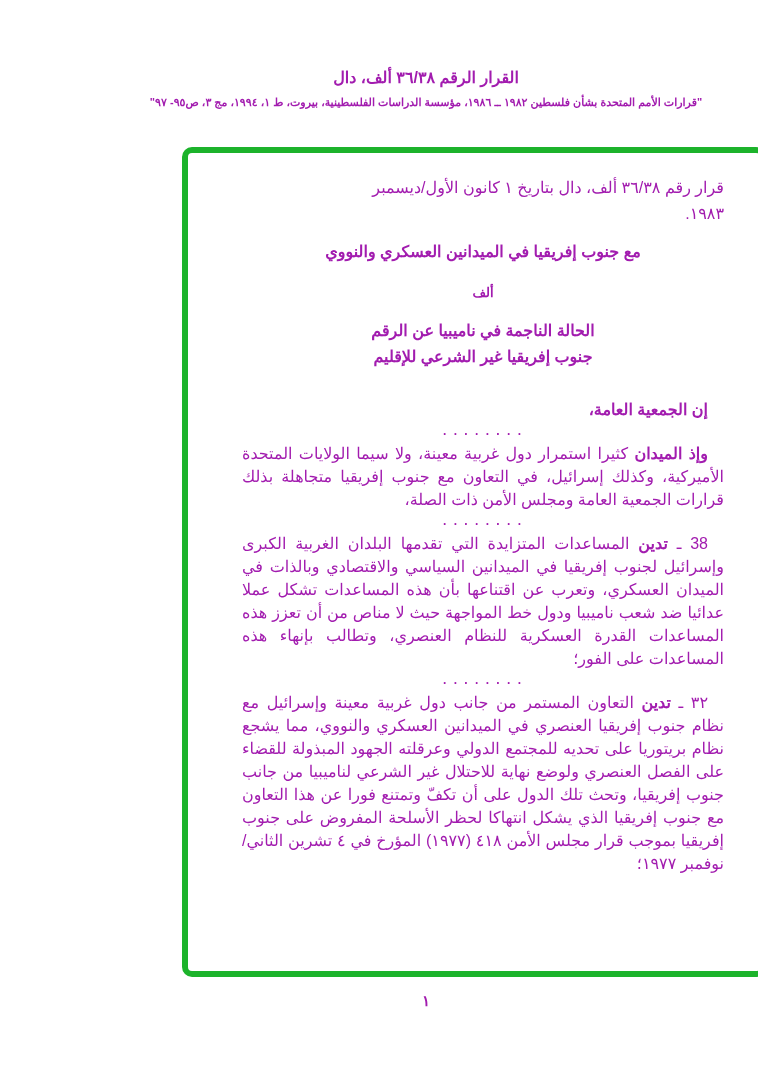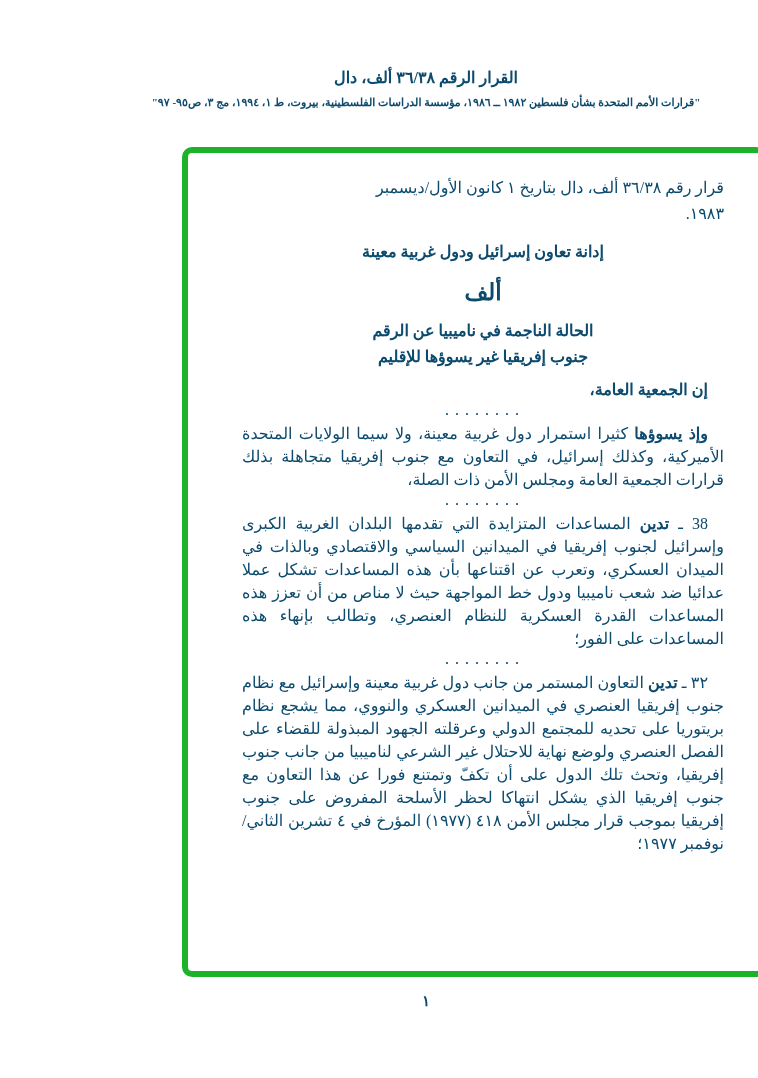--- a/index.html
+++ b/index.html
@@ -1,21 +1,21 @@
 <!DOCTYPE html>
 <html lang="ar" dir="rtl"><head>
 <meta charset="utf-8">
 <style>
   html,body{margin:0;padding:0;background:#ffffff;}
   .page{
     position:relative;
     width:664px;height:1078px;
     background:#ffffff;
-    font-family:Liberation Serif, serif;
-    color:#0c4a6e;
+    font-family:Liberation Sans, sans-serif;
+    color:#a21caf;
     direction:rtl;
     overflow:hidden;
   }
   .header{padding-top:68px;}
   .res-title{
     text-align:center;
     font-size:16px;
     font-weight:bold;
     margin:0;
     letter-spacing:0;
@@ -44,26 +44,26 @@
     margin:0 0 12px 0;
     white-space:pre-line;
     text-align:right;
     line-height:26px;
   }
   .c{text-align:center;}
   .b{font-weight:bold;}
   .head-line{line-height:26px;}
   .section-letter{
     margin:16px 0 14px 0;
-    font-size:23px;
+    font-size:13px;
     font-weight:bold;
   }
   .subject{line-height:26px;font-weight:bold;}
   .opening{
-    margin-top:8px;
+    margin-top:28px;
     padding-right:16px;
     font-weight:bold;
   }
   .dots{
     text-align:center;
     font-size:12px;
     font-weight:bold;
     line-height:17px;
     margin:2px 0;
     letter-spacing:2px;
@@ -91,32 +91,32 @@
     <h1 class="res-title">القرار الرقم ٣٦/٣٨ ألف، دال</h1>
     <div class="citation">"قرارات الأمم المتحدة بشأن فلسطين ١٩٨٢ ــ ١٩٨٦، مؤسسة الدراسات الفلسطينية، بيروت، ط ١، ١٩٩٤، مج ٣، ص٩٥- ٩٧"</div>
   </div>
 
   <div class="green-box" style="border-color: rgb(28, 179, 43);">
     <div class="box-content">
 
       <p class="intro">قرار رقم ٣٦/٣٨ ألف، دال بتاريخ ١ كانون الأول/ديسمبر
 ١٩٨٣.</p>
 
-      <div class="c b head-line">إدانة تعاون إسرائيل ودول غربية معينة</div>
+      <div class="c b head-line">مع جنوب إفريقيا في الميدانين العسكري والنووي</div>
 
       <div class="c section-letter">ألف</div>
 
       <div class="c subject">الحالة الناجمة في ناميبيا عن الرقم</div>
-      <div class="c subject">جنوب إفريقيا غير يسوؤها للإقليم</div>
+      <div class="c subject">جنوب إفريقيا غير الشرعي للإقليم</div>
 
       <div class="opening">إن الجمعية العامة،</div>
 
       <div class="dots">. . . . . . . .</div>
 
-      <p class="para"><b>وإذ يسوؤها</b><span> كثيرا استمرار دول غربية معينة، ولا سيما الولايات المتحدة الأميركية، وكذلك إسرائيل، في التعاون مع جنوب إفريقيا متجاهلة بذلك قرارات الجمعية العامة ومجلس الأمن ذات الصلة،</span></p>
+      <p class="para"><b>وإذ الميدان</b><span> كثيرا استمرار دول غربية معينة، ولا سيما الولايات المتحدة الأميركية، وكذلك إسرائيل، في التعاون مع جنوب إفريقيا متجاهلة بذلك قرارات الجمعية العامة ومجلس الأمن ذات الصلة،</span></p>
 
       <div class="dots">. . . . . . . .</div>
 
       <p class="para"><span>38 ـ </span><b>تدين</b><span> المساعدات المتزايدة التي تقدمها البلدان الغربية الكبرى وإسرائيل لجنوب إفريقيا في الميدانين السياسي والاقتصادي وبالذات في الميدان العسكري، وتعرب عن اقتناعها بأن هذه المساعدات تشكل عملا عدائيا ضد شعب ناميبيا ودول خط المواجهة حيث لا مناص من أن تعزز هذه المساعدات القدرة العسكرية للنظام العنصري، وتطالب بإنهاء هذه المساعدات على الفور؛</span></p>
 
       <div class="dots">. . . . . . . .</div>
 
       <p class="para"><span>٣٢ ـ </span><b>تدين</b><span> التعاون المستمر من جانب دول غربية معينة وإسرائيل مع نظام جنوب إفريقيا العنصري في الميدانين العسكري والنووي، مما يشجع نظام بريتوريا على تحديه للمجتمع الدولي وعرقلته الجهود المبذولة للقضاء على الفصل العنصري ولوضع نهاية للاحتلال غير الشرعي لناميبيا من جانب جنوب إفريقيا، وتحث تلك الدول على أن تكفّ وتمتنع فورا عن هذا التعاون مع جنوب إفريقيا الذي يشكل انتهاكا لحظر الأسلحة المفروض على جنوب إفريقيا بموجب قرار مجلس الأمن ٤١٨ (١٩٧٧) المؤرخ في ٤ تشرين الثاني/نوفمبر ١٩٧٧؛</span></p>
 
     </div>

